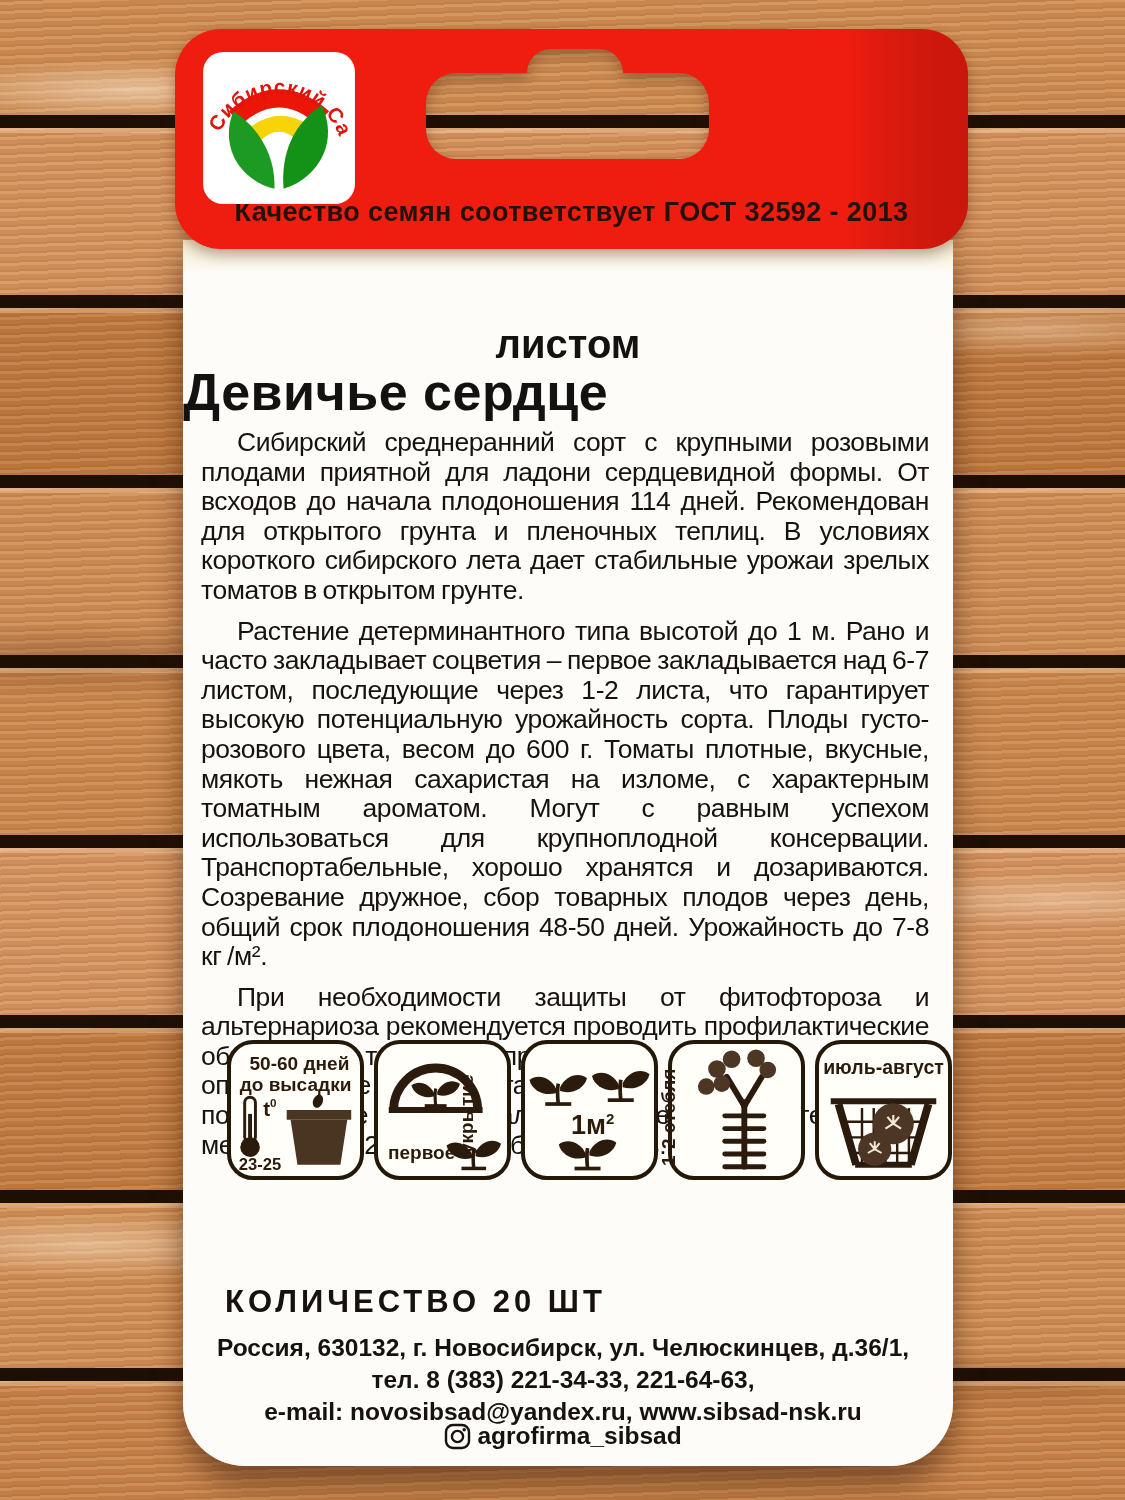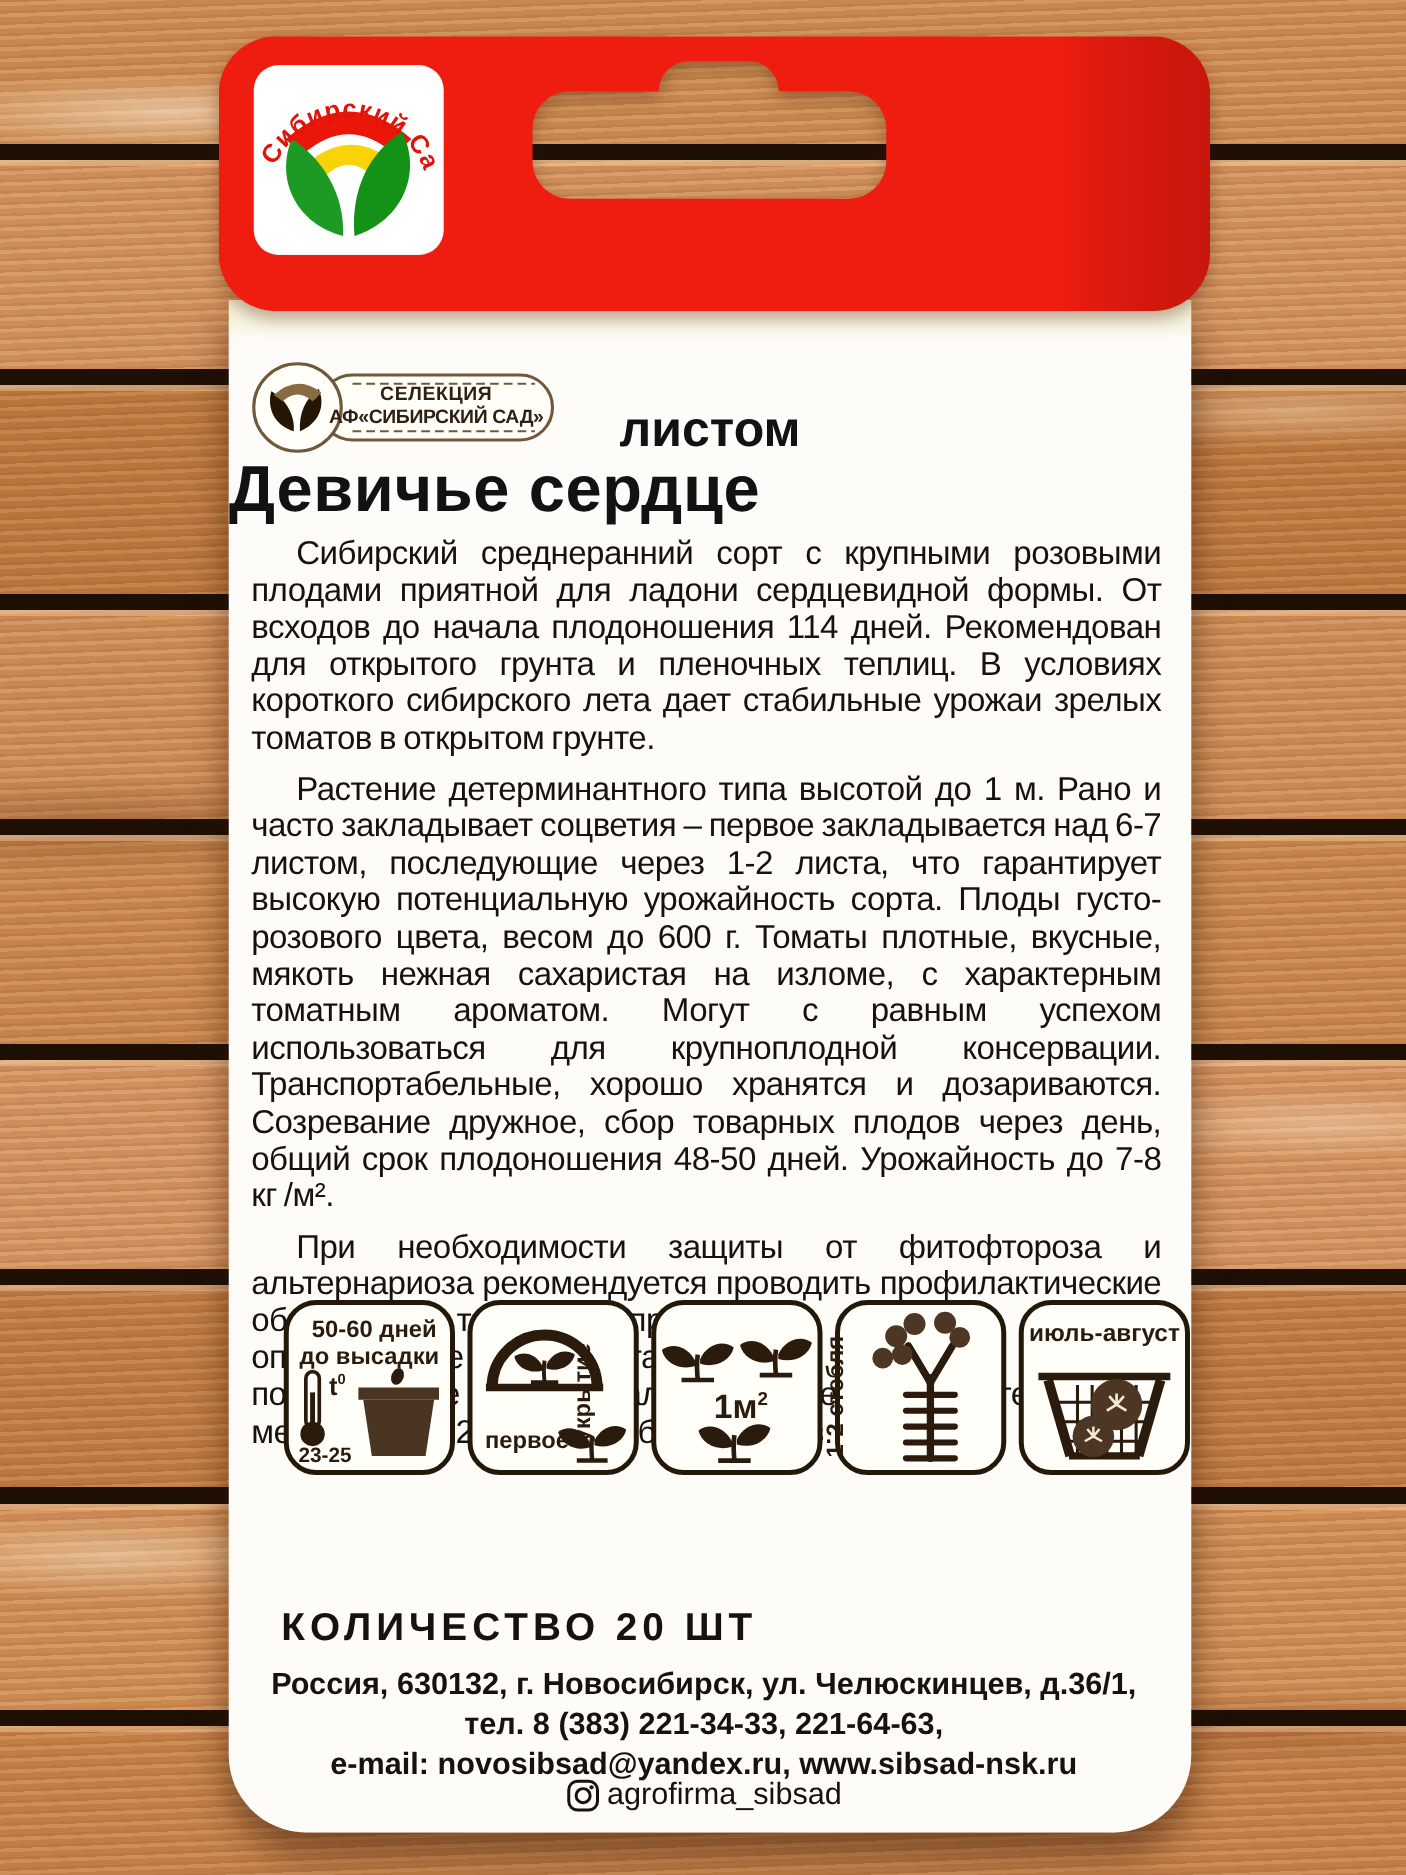--- a/index.html
+++ b/index.html
@@ -76,42 +76,29 @@
   .ic .lab{position:absolute;font-weight:700;color:#2b1b0c;white-space:nowrap;}
   .rot{position:absolute;font-weight:700;color:#2b1b0c;white-space:nowrap;
     transform:rotate(-90deg);transform-origin:left bottom;}
 
   
   .qty{position:absolute;left:42px;top:1044px;font-size:31px;font-weight:700;
     letter-spacing:4px;color:#17120d;}
   .contact{position:absolute;left:0;right:10px;top:1092px;text-align:center;
     font-size:24.5px;font-weight:700;line-height:32px;color:#17120d;}
   .ig-row{position:absolute;left:0;right:10px;top:1182px;display:flex;
-    justify-content:center;align-items:center;gap:6px;font-size:24.5px;font-weight:400;color:#17120d;}
+    justify-content:center;align-items:center;gap:6px;font-size:24.5px;font-weight:700;color:#17120d;}
 </style>
 </head>
 <body>
 
 <div class="stage">
 
   <div class="card">
 
-    <div class="badge">
-      <svg viewBox="0 0 250 84">
-        <rect x="58" y="14" width="186" height="52" rx="26" fill="#fffef9" stroke="#70593a" stroke-width="2.5"></rect>
-        <line x1="84" y1="21" x2="230" y2="21" stroke="#70593a" stroke-width="1.5" stroke-dasharray="7 4"></line>
-        <line x1="84" y1="59" x2="230" y2="59" stroke="#70593a" stroke-width="1.5" stroke-dasharray="7 4"></line>
-        <circle cx="40" cy="40" r="35" fill="#fffef9" stroke="#70593a" stroke-width="2.5"></circle>
-        <path d="M37 59 C 23 55 15 42 19 27 C 30 33 38 45 37 59 Z" fill="#241505"></path>
-        <path d="M42 59 C 56 53 63 40 57 25 C 46 33 41 45 42 59 Z" fill="#241505"></path>
-        <path d="M21 30 Q 40 13 59 28 Q 55 33 52 35 Q 40 24 28 35 Q 24 32 21 30 Z" fill="#8a6a42"></path>
-      </svg>
-      <div class="badge-l1">СЕЛЕКЦИЯ</div>
-      <div class="badge-l2">АФ«СИБИРСКИЙ САД»</div>
-    </div>
 
     <div class="t-cat">листом</div>
     <div class="t-var">Девичье сердце</div>
 
     <div class="desc">
       <p>Сибирский среднеранний сорт с крупными розовыми плодами приятной для ладони сердцевидной формы. От всходов до начала плодоношения 114 дней. Рекомендован для открытого грунта и пленочных теплиц. В условиях короткого сибирского лета дает стабильные урожаи зрелых томатов в открытом грунте.</p>
       <p>Растение детерминантного типа высотой до 1 м. Рано и часто закладывает соцветия – первое закладывается над 6-7 листом, последующие через 1-2 листа, что гарантирует высокую потенциальную урожайность сорта. Плоды густо-розового цвета, весом до 600 г. Томаты плотные, вкусные, мякоть нежная сахаристая на изломе, с характерным томатным ароматом. Могут с равным успехом использоваться для крупноплодной консервации. Транспортабельные, хорошо хранятся и дозариваются. Созревание дружное, сбор товарных плодов через день, общий срок плодоношения 48-50 дней. Урожайность до 7-8 кг /м².</p>
       <p>При необходимости защиты от фитофтороза и альтернариоза рекомендуется проводить профилактические обработки томатов препаратом «Ордан». Первое опрыскивание – в стадии 4-6 настоящих листьев, последующие – с интервалом 7-10 дней, заключительное не менее чем за 20 дней до сбора плодов.</p>
     </div>
 
@@ -246,20 +233,21 @@
       </mask>
       <linearGradient id="bandShade" x1="0" y1="0" x2="1" y2="0">
         <stop offset="0" stop-color="#000" stop-opacity="0"></stop>
         <stop offset=".85" stop-color="#000" stop-opacity="0"></stop>
         <stop offset="1" stop-color="#5a0400" stop-opacity=".25"></stop>
       </linearGradient>
     </defs>
     <rect width="793" height="220" rx="46" fill="#ee1d10" mask="url(#slotMask)"></rect>
     <rect width="793" height="220" rx="46" fill="url(#bandShade)" mask="url(#slotMask)"></rect>
   </svg>
+  <div class="band-text">Качество семян соответствует ГОСТ 32592 - 2013</div>
 
   <div class="logo">
     <svg viewBox="0 0 100 100">
       <defs>
         <path id="arcT" d="M11 54 A 42 42 0 0 1 89 54" fill="none"></path>
       </defs>
       <path d="M17 39 Q 50 10 83 39 Q 78 44 74 47 Q 50 26 26 47 Q 21 44 17 39 Z" fill="#ea1709"></path>
       <path d="M29 51 Q 50 34 71 49 Q 67 56 63 59 Q 50 46 37 59 Q 32 55 29 51 Z" fill="#f7d307"></path>
       <path d="M47 90 C 23 84 11 61 20 39 C 36 49 48 68 47 90 Z" fill="#1d9a24"></path>
       <path d="M53 90 C 78 82 89 57 78 35 C 60 47 51 66 53 90 Z" fill="#149117"></path>

